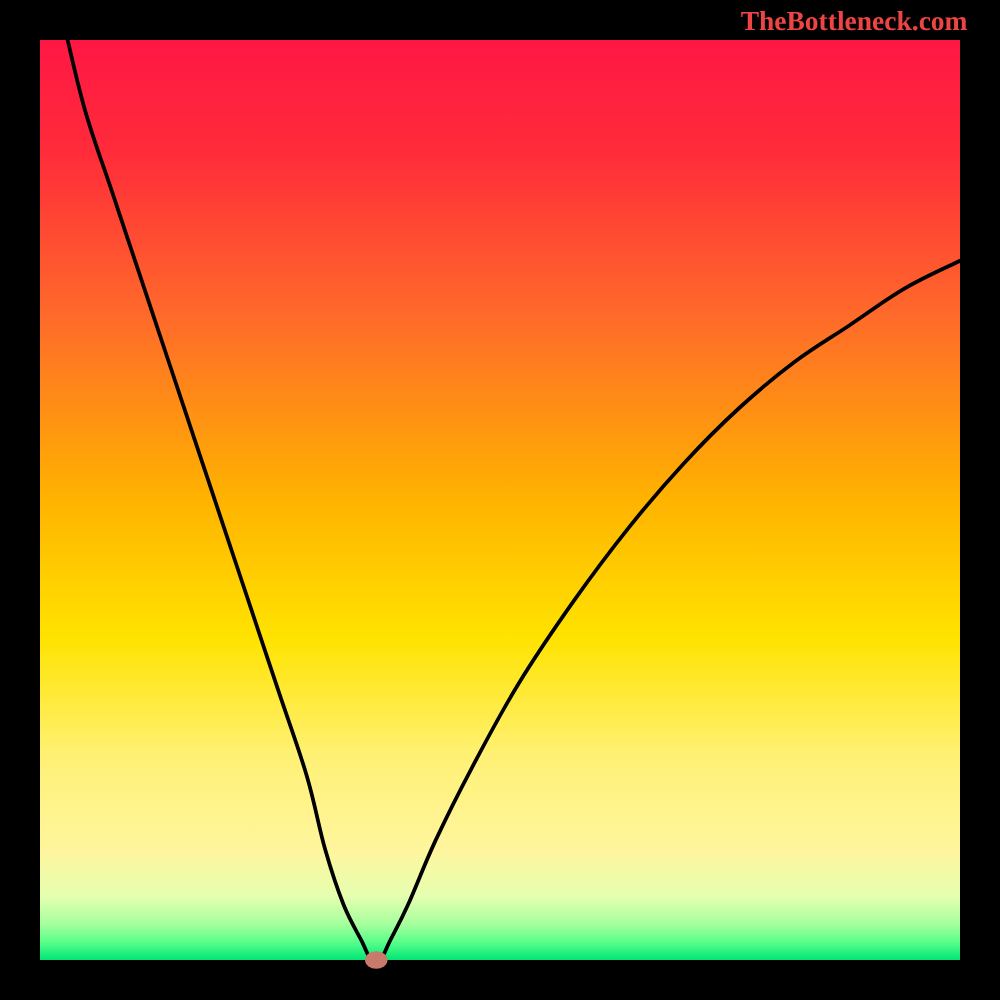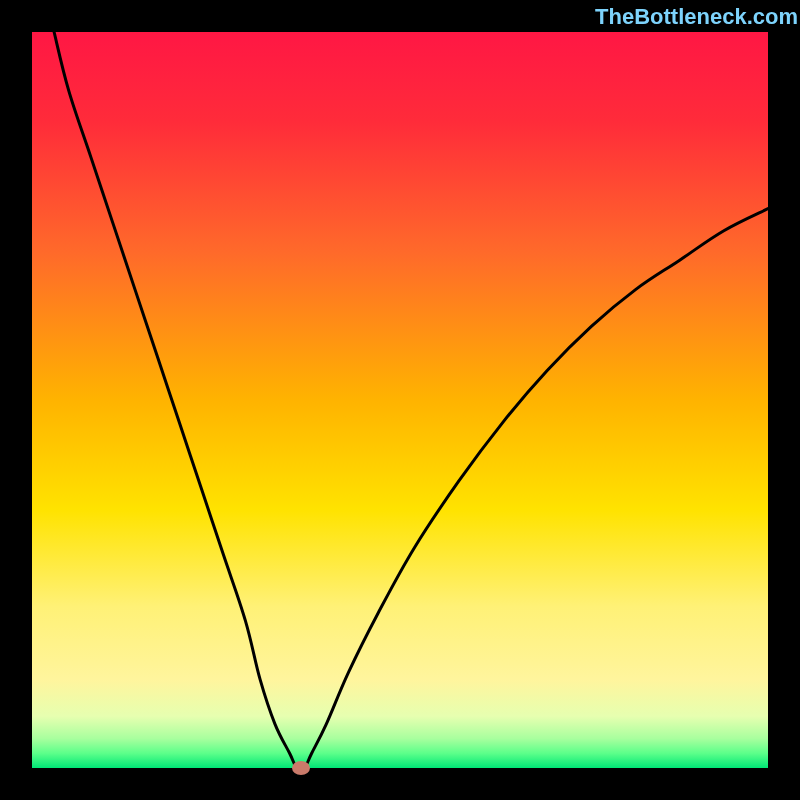--- a/index.html
+++ b/index.html
@@ -10,25 +10,25 @@
     body {
       width: 800px;
       height: 800px;
       background: #000;
       position: relative;
       overflow: hidden;
     }
     .watermark {
       position: absolute;
       top: 4px;
-      right: 2px;
-      font-family: Liberation Sans, sans-serif;
+      right: 26px;
+      font-family: Liberation Serif, serif;
       font-size: 22px;
       font-weight: bold;
-      color: #7dd3fc;
+      color: #ef4444;
       z-index: 10;
     }
     .plot {
       position: absolute;
       top: 32px;
       left: 32px;
       width: 736px;
       height: 736px;
     }
     .plot svg {

